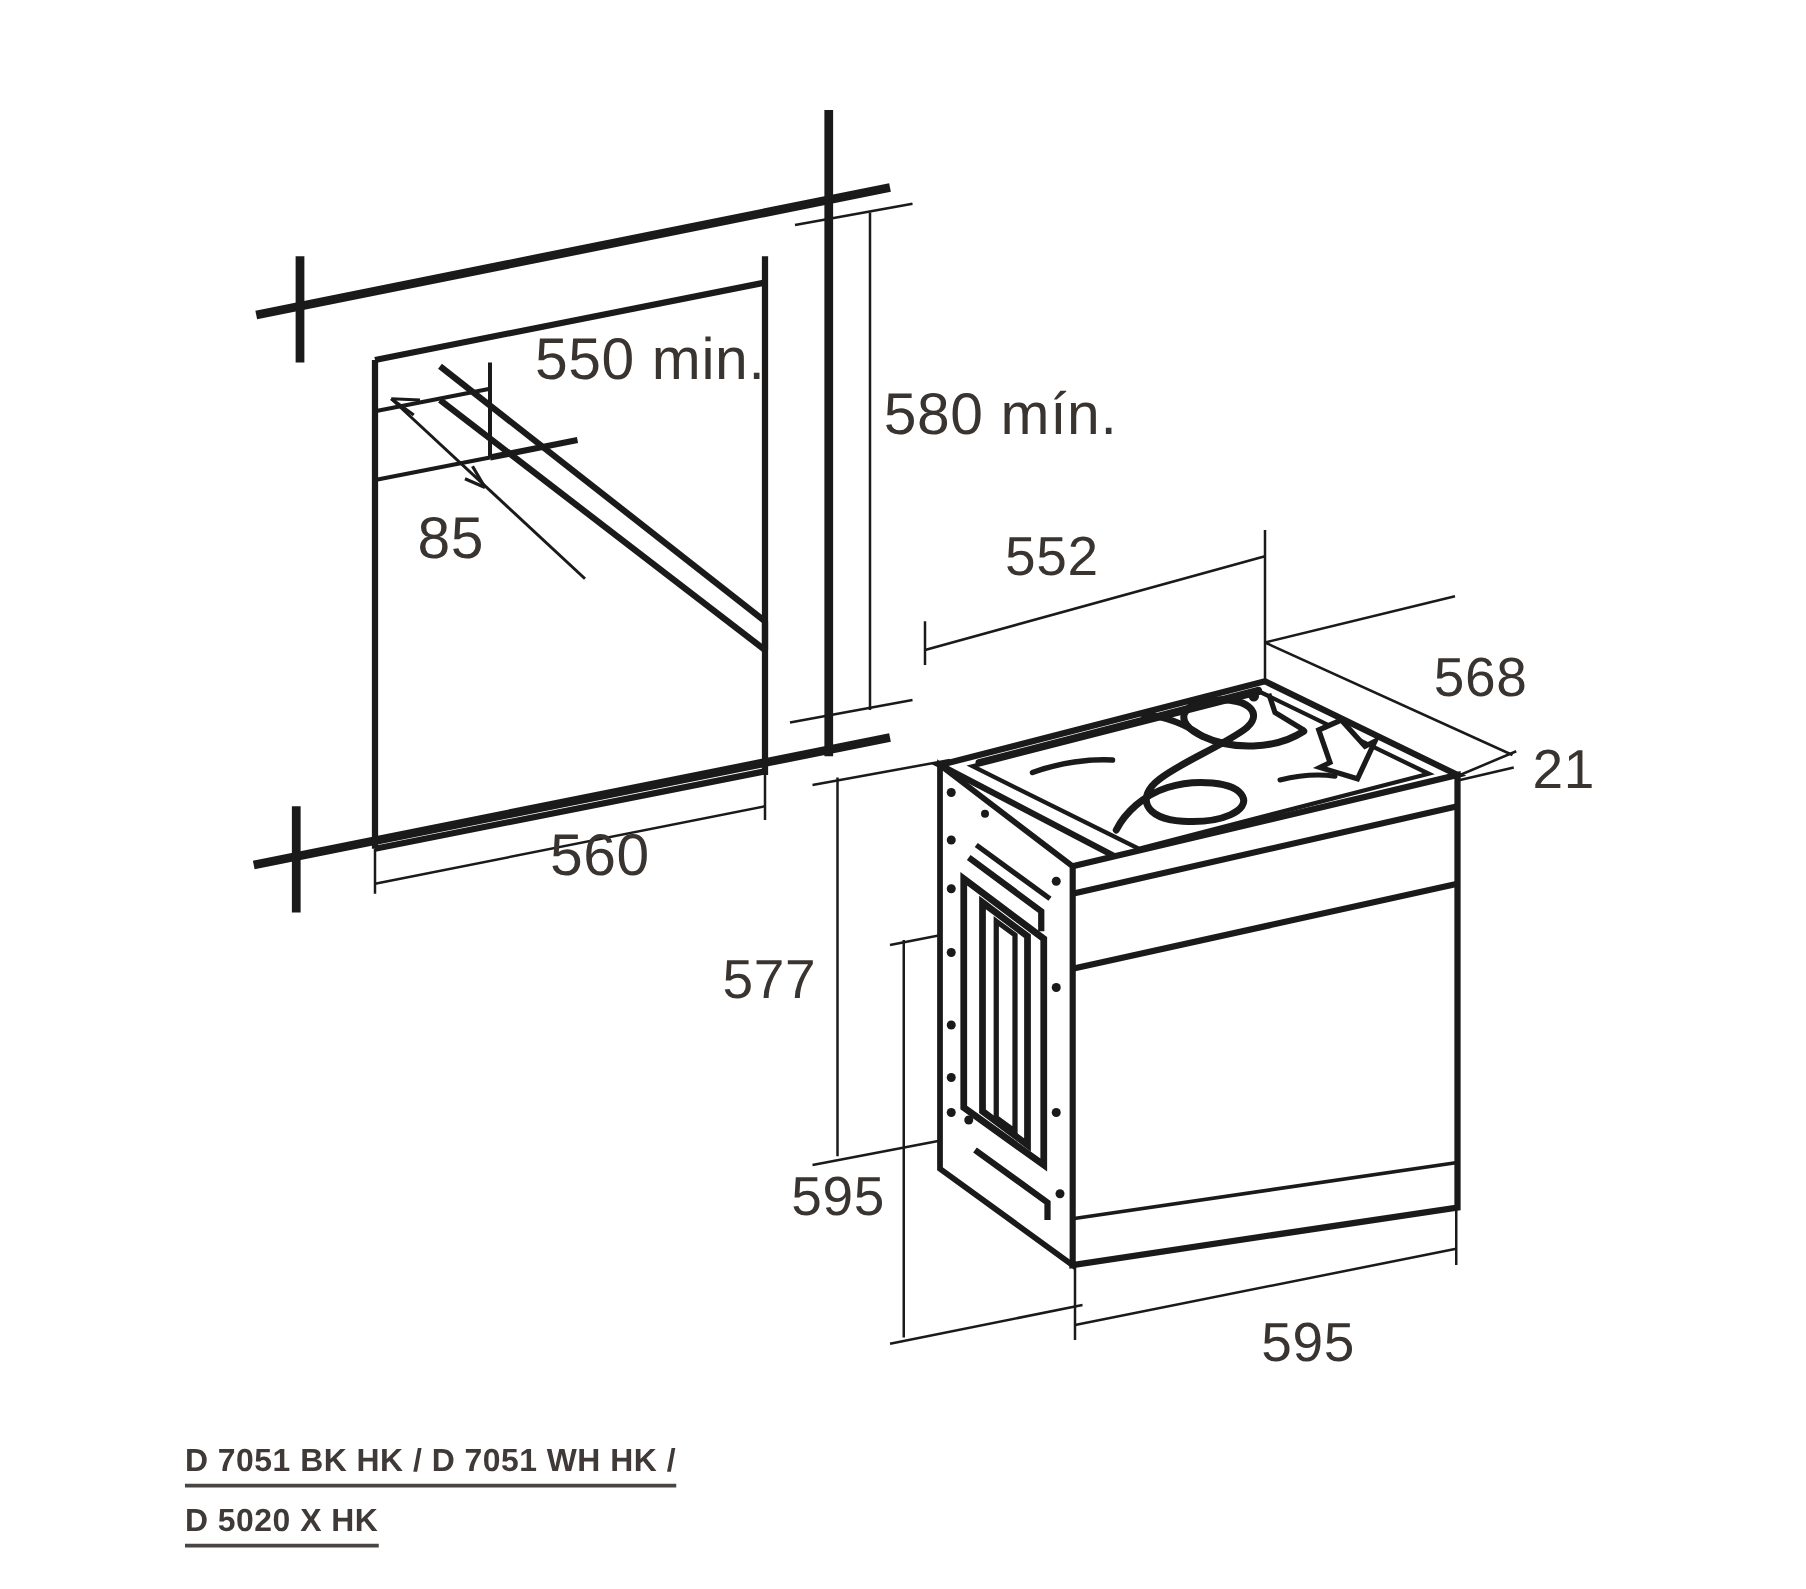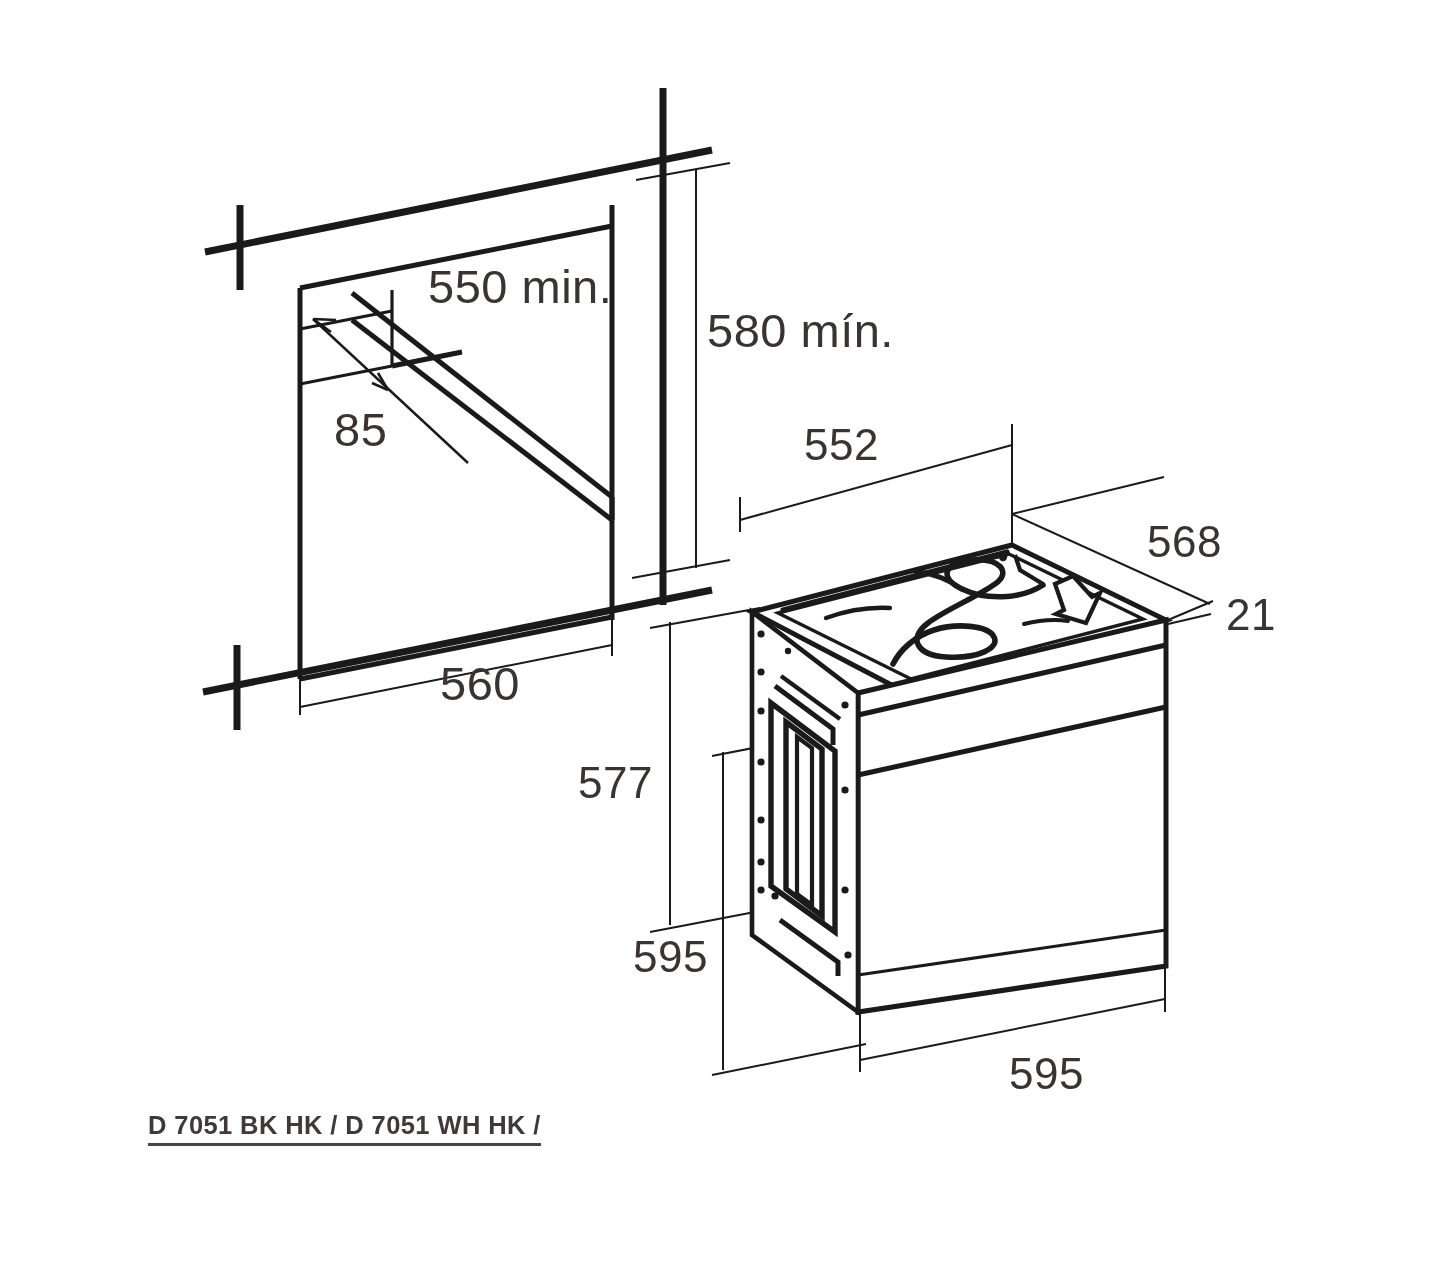--- a/index.html
+++ b/index.html
@@ -33,21 +33,21 @@
     font-weight: 400;
     fill: #3a3431;
     letter-spacing: 0.5px;
   }
   .dimtext.big {
     font-size: 47px;
   }
   .model-block {
     position: absolute;
     left: 148px;
-    top: 1110px;
+    top: 1154px;
     width: 560px;
   }
   .model-line {
     font-family: "Liberation Sans", sans-serif;
     font-size: 25.5px;
     font-weight: bold;
     color: #3f3a37;
     letter-spacing: 0.4px;
     white-space: nowrap;
     display: inline-block;
@@ -197,15 +197,16 @@
     <text class="dimtext" x="1147" y="557">568</text>
     <text class="dimtext" x="1226" y="630">21</text>
     <text class="dimtext" x="578" y="798">577</text>
     <text class="dimtext" x="633" y="972">595</text>
     <text class="dimtext" x="1009" y="1089">595</text>
 
   </svg>
 
   <div class="model-block">
     <div><span class="model-line">D 7051 BK HK / D 7051 WH HK /</span></div>
+    <div><span class="model-line">D 5020 X HK</span></div>
   </div>
 
 </div>
 
 </body></html>

